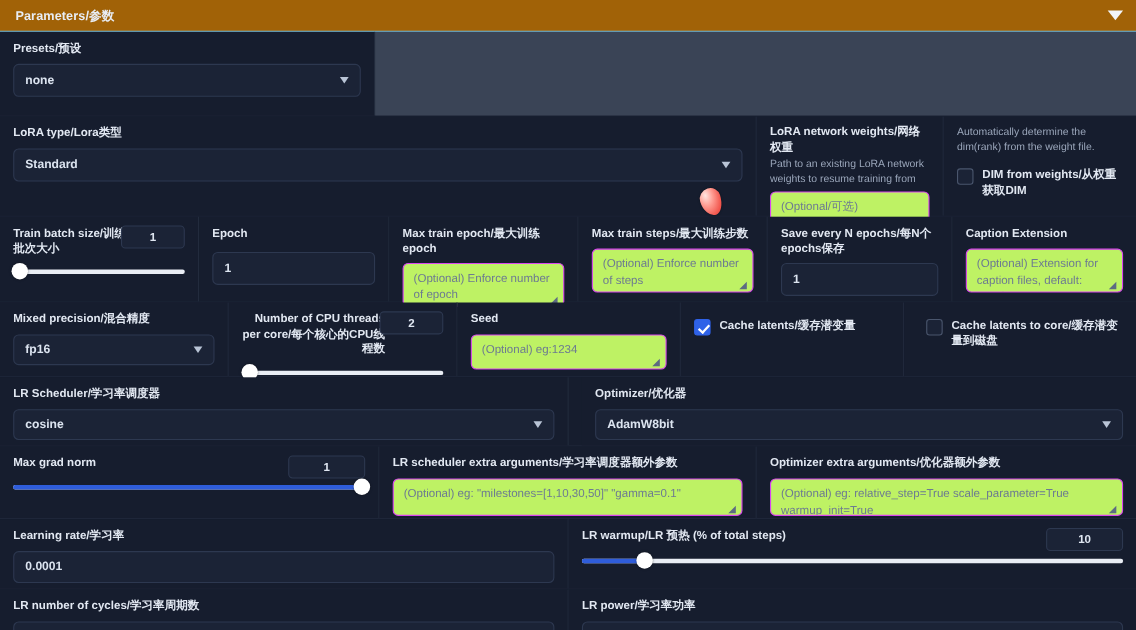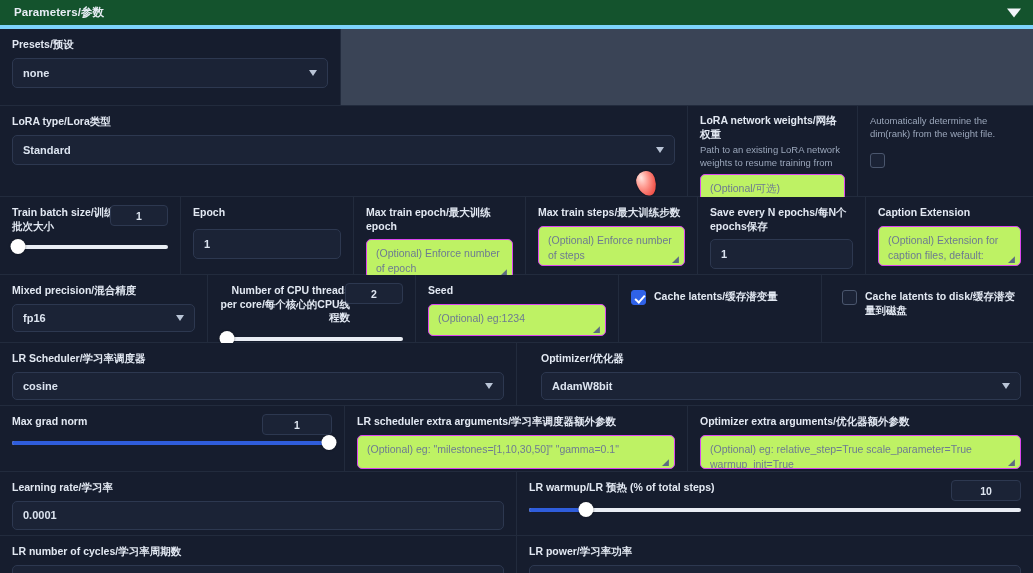--- a/index.html
+++ b/index.html
@@ -7,22 +7,22 @@
     width: 1033px; height: 573px;
     background: #0f1420;
     font-family: "Liberation Sans", sans-serif;
     overflow: hidden;
   }
   body { position: relative; }
 
   
   .accordion-header {
     height: 29px;
-    background: #14532d;
-    border-bottom: 4px solid #7dd3fc;
+    background: #a16207;
+    border-bottom: 1px solid #7dd3fc;
     display: flex;
     align-items: center;
     padding: 0 14px;
     position: relative;
   }
   .accordion-title {
     font-size: 11.5px;
     font-weight: bold;
     color: #e8edf5;
     letter-spacing: .1px;
@@ -233,20 +233,21 @@
       <div class="textarea" style="height:34px;">
         <span>(Optional/可选)</span>
         <span class="grip">◢</span>
       </div>
     </div>
 
     <div class="cell" style="flex:1;padding-top:8px;">
       <div class="sublabel" style="margin-bottom:10px;">Automatically determine the dim(rank) from the weight file.</div>
       <div class="checkrow">
         <span class="checkbox"></span>
+        <span class="checklabel">DIM from weights/从权重获取DIM</span>
       </div>
     </div>
   </div>
 
   <div class="row" style="height:78px;">
     <div class="cell" style="width:181px;">
       <div class="label" style="width:108px;">Train batch size/训练批次大小</div>
       <div class="numpill" style="right:12px;top:8px;width:58px;">1</div>
       <div class="slider" style="margin-top:3px;">
         <div class="track"></div>
@@ -324,21 +325,21 @@
     <div class="cell" style="width:203px;padding-top:12px;">
       <div class="checkrow">
         <span class="checkbox checked"></span>
         <span class="checklabel">Cache latents/缓存潜变量</span>
       </div>
     </div>
 
     <div class="cell" style="flex:1;padding-top:12px;padding-left:20px;">
       <div class="checkrow">
         <span class="checkbox"></span>
-        <span class="checklabel">Cache latents to disk/缓存潜变量到磁盘</span>
+        <span class="checklabel">Cache latents to core/缓存潜变量到磁盘</span>
       </div>
     </div>
   </div>
 
   <div class="row" style="height:63px;gap:12px;">
     <div class="cell" style="width:517px;">
       <div class="label">LR Scheduler/学习率调度器</div>
       <div class="dropdown" style="height:28px;align-items:center;">
         <span>cosine</span>
         <span class="caret"></span>

